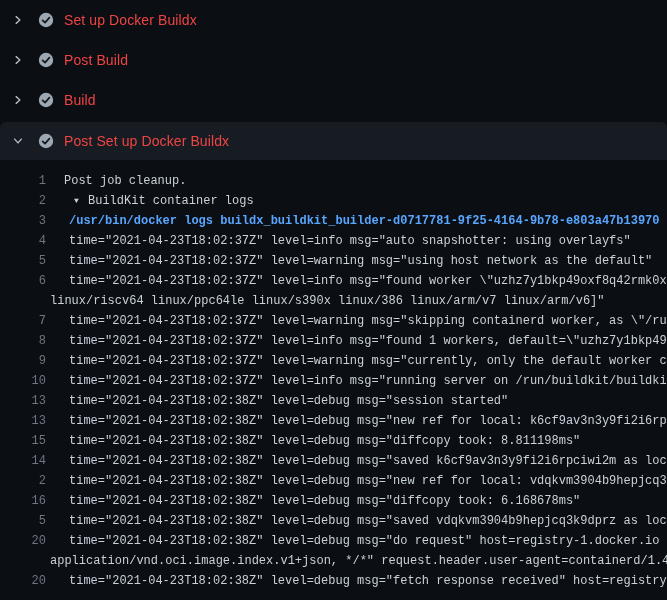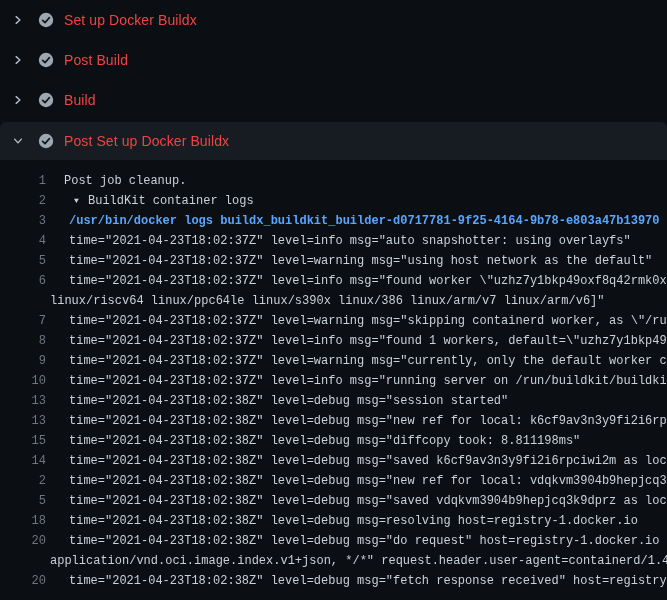--- a/index.html
+++ b/index.html
@@ -190,30 +190,30 @@
   <div class="lrow k-log">
     <span class="ln">14</span>
     <span class="ltext"><span class="ttext">time="2021-04-23T18:02:38Z" level=debug msg="saved k6cf9av3n3y9fi2i6rpciwi2m as loca</span></span>
   </div>
 
   <div class="lrow k-log">
     <span class="ln">2</span>
     <span class="ltext"><span class="ttext">time="2021-04-23T18:02:38Z" level=debug msg="new ref for local: vdqkvm3904b9hepjcq3k</span></span>
   </div>
 
+  <div class="lrow k-log">
+    <span class="ln">16</span>
+    <span class="ltext"><span class="ttext">time="2021-04-23T18:02:38Z" level=debug msg="diffcopy took: 6.168678ms"</span></span>
+  </div>
 
   <div class="lrow k-log">
     <span class="ln">5</span>
     <span class="ltext"><span class="ttext">time="2021-04-23T18:02:38Z" level=debug msg="saved vdqkvm3904b9hepjcq3k9dprz as loca</span></span>
   </div>
 
-  <div class="lrow k-log">
-    <span class="ln">18</span>
-    <span class="ltext"><span class="ttext">time="2021-04-23T18:02:38Z" level=debug msg=resolving host=registry-1.docker.io</span></span>
-  </div>
 
   <div class="lrow k-log">
     <span class="ln">20</span>
     <span class="ltext"><span class="ttext">time="2021-04-23T18:02:38Z" level=debug msg="do request" host=registry-1.docker.io r</span></span>
   </div>
 
   <div class="lrow k-cont">
     <span class="ln"></span>
     <span class="ltext"><span class="ttext">application/vnd.oci.image.index.v1+json, */*" request.header.user-agent=containerd/1.4</span></span>
   </div>

